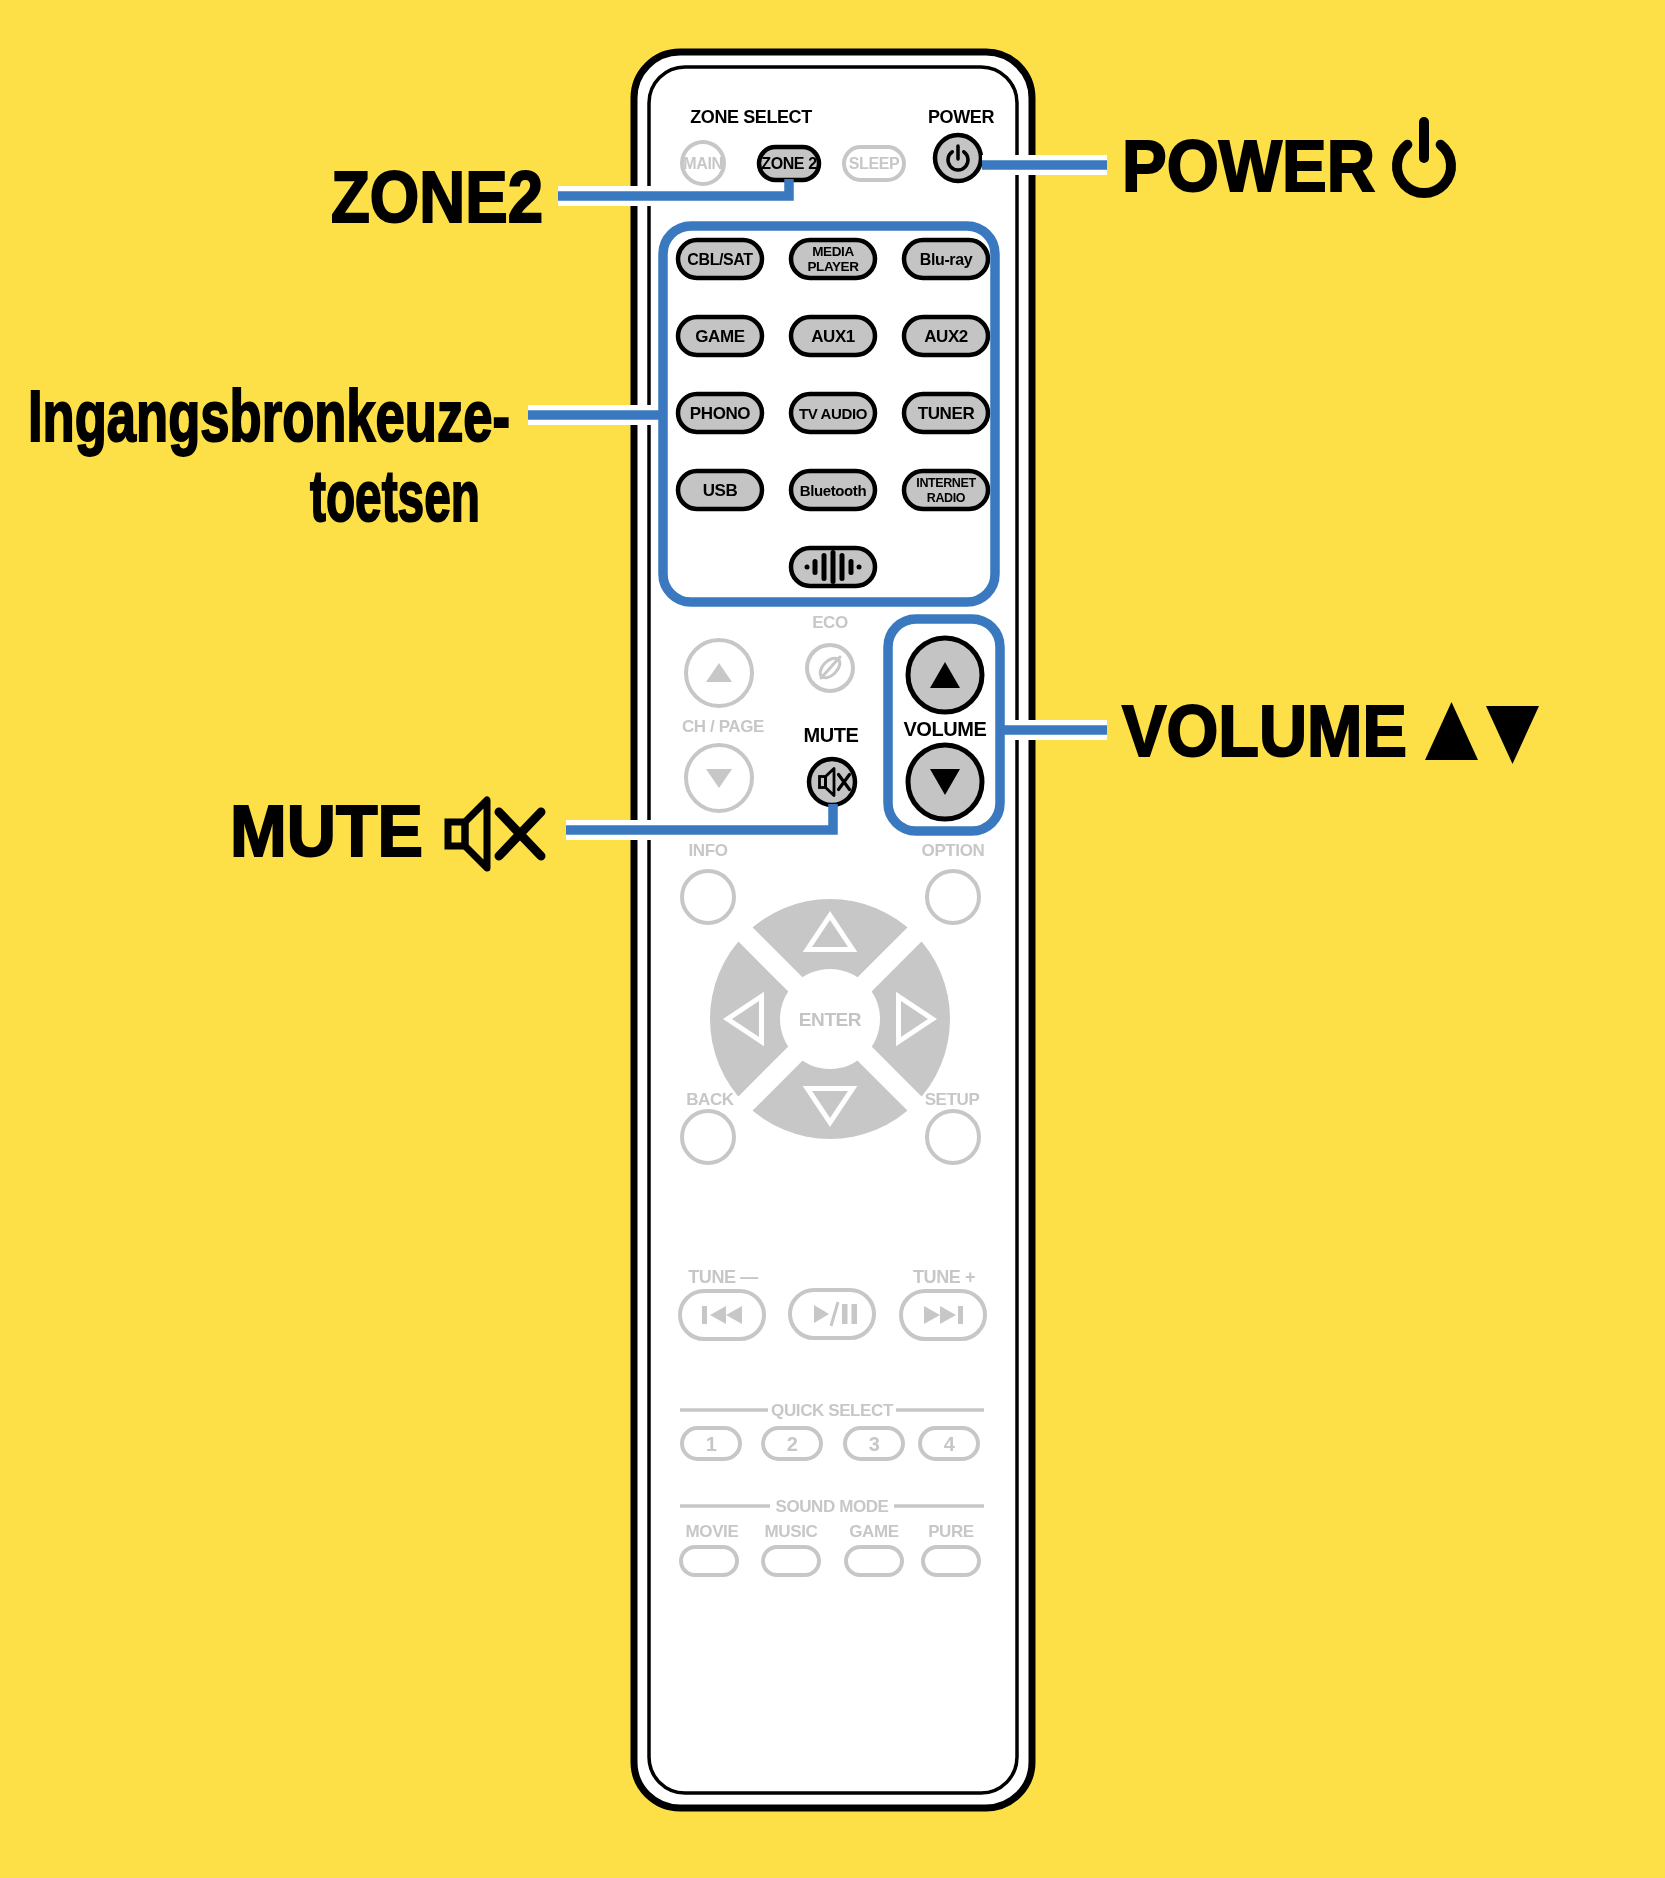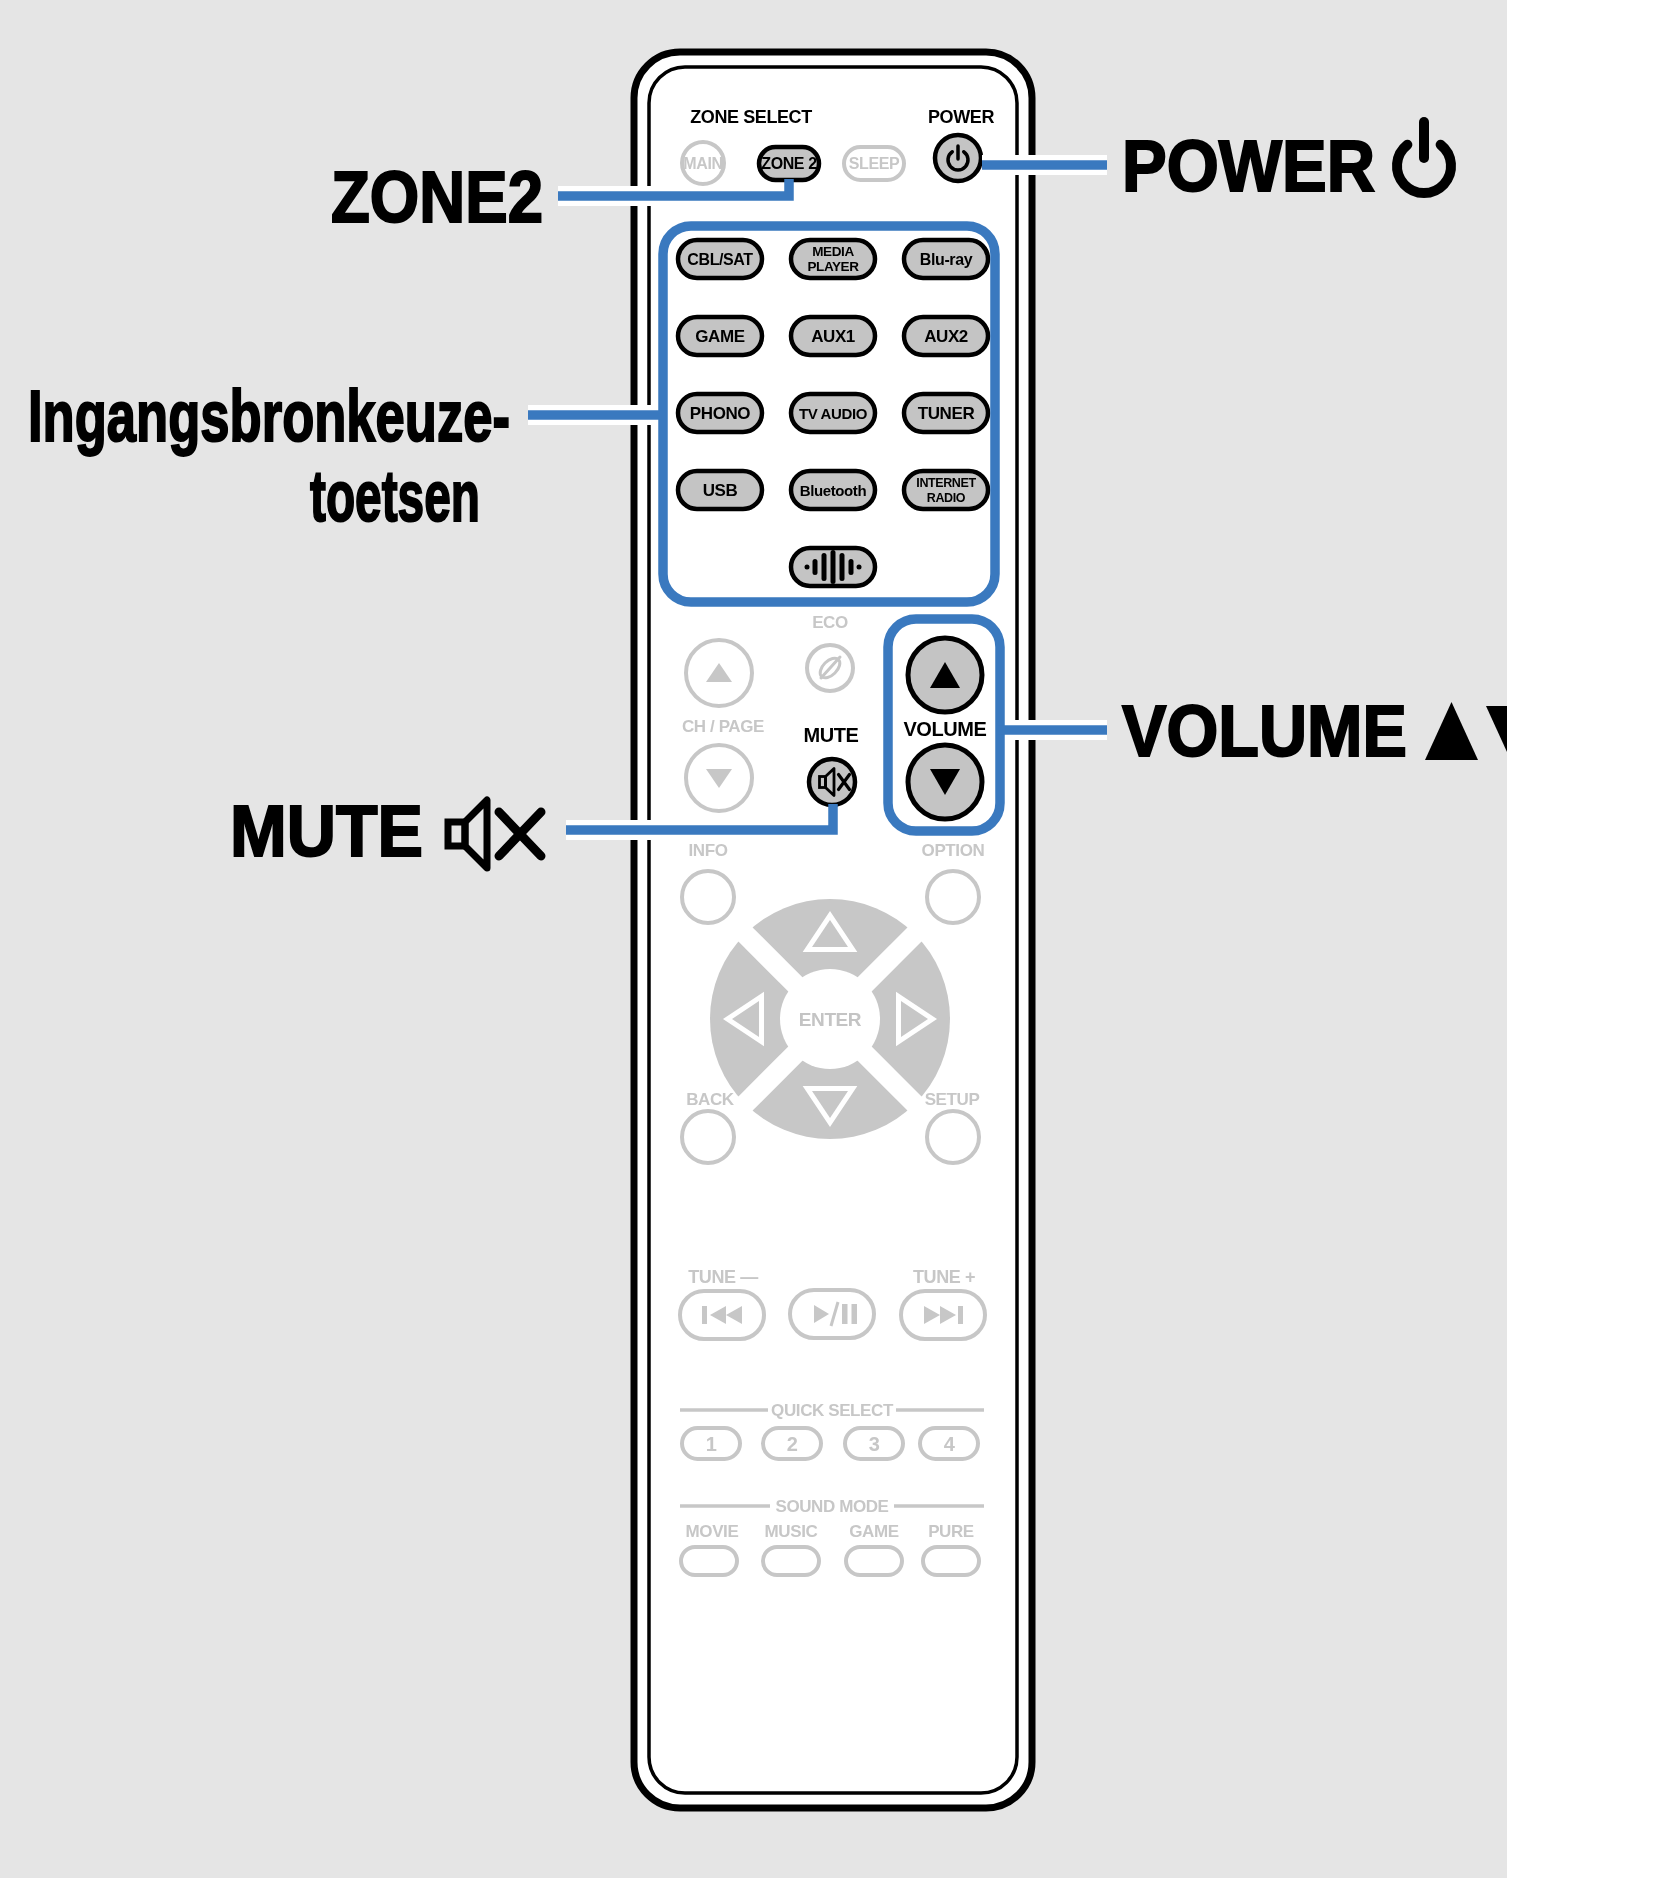--- a/index.html
+++ b/index.html
@@ -1,16 +1,16 @@
 <!DOCTYPE html>
 <html><head>
 <meta charset="utf-8">
 <style>
   html,body{margin:0;padding:0;background:#ffffff;}
-  .canvas{position:relative;width:1507px;height:1878px;background:#e5e5e5;overflow:hidden;}
+  .canvas{position:relative;width:1665px;height:1878px;background:#fde047;overflow:hidden;}
   svg{display:block;}
   text{font-family:"Liberation Sans","DejaVu Sans",sans-serif;}
   .big{font-weight:bold;font-size:72px;fill:#000;paint-order:stroke;stroke:#000;stroke-width:2px;}
   .cond{letter-spacing:-0.4px;font-weight:bold;}
   .blk{fill:#000;}
   .gry{fill:#C7C7C7;}
   .mid{text-anchor:middle;}
   .btn{fill:#C4C4C4;stroke:#000;stroke-width:4.5;}
   .btn5{fill:#C4C4C4;stroke:#000;stroke-width:5;}
   .fade{fill:#ffffff;stroke:#C7C7C7;stroke-width:4;}

